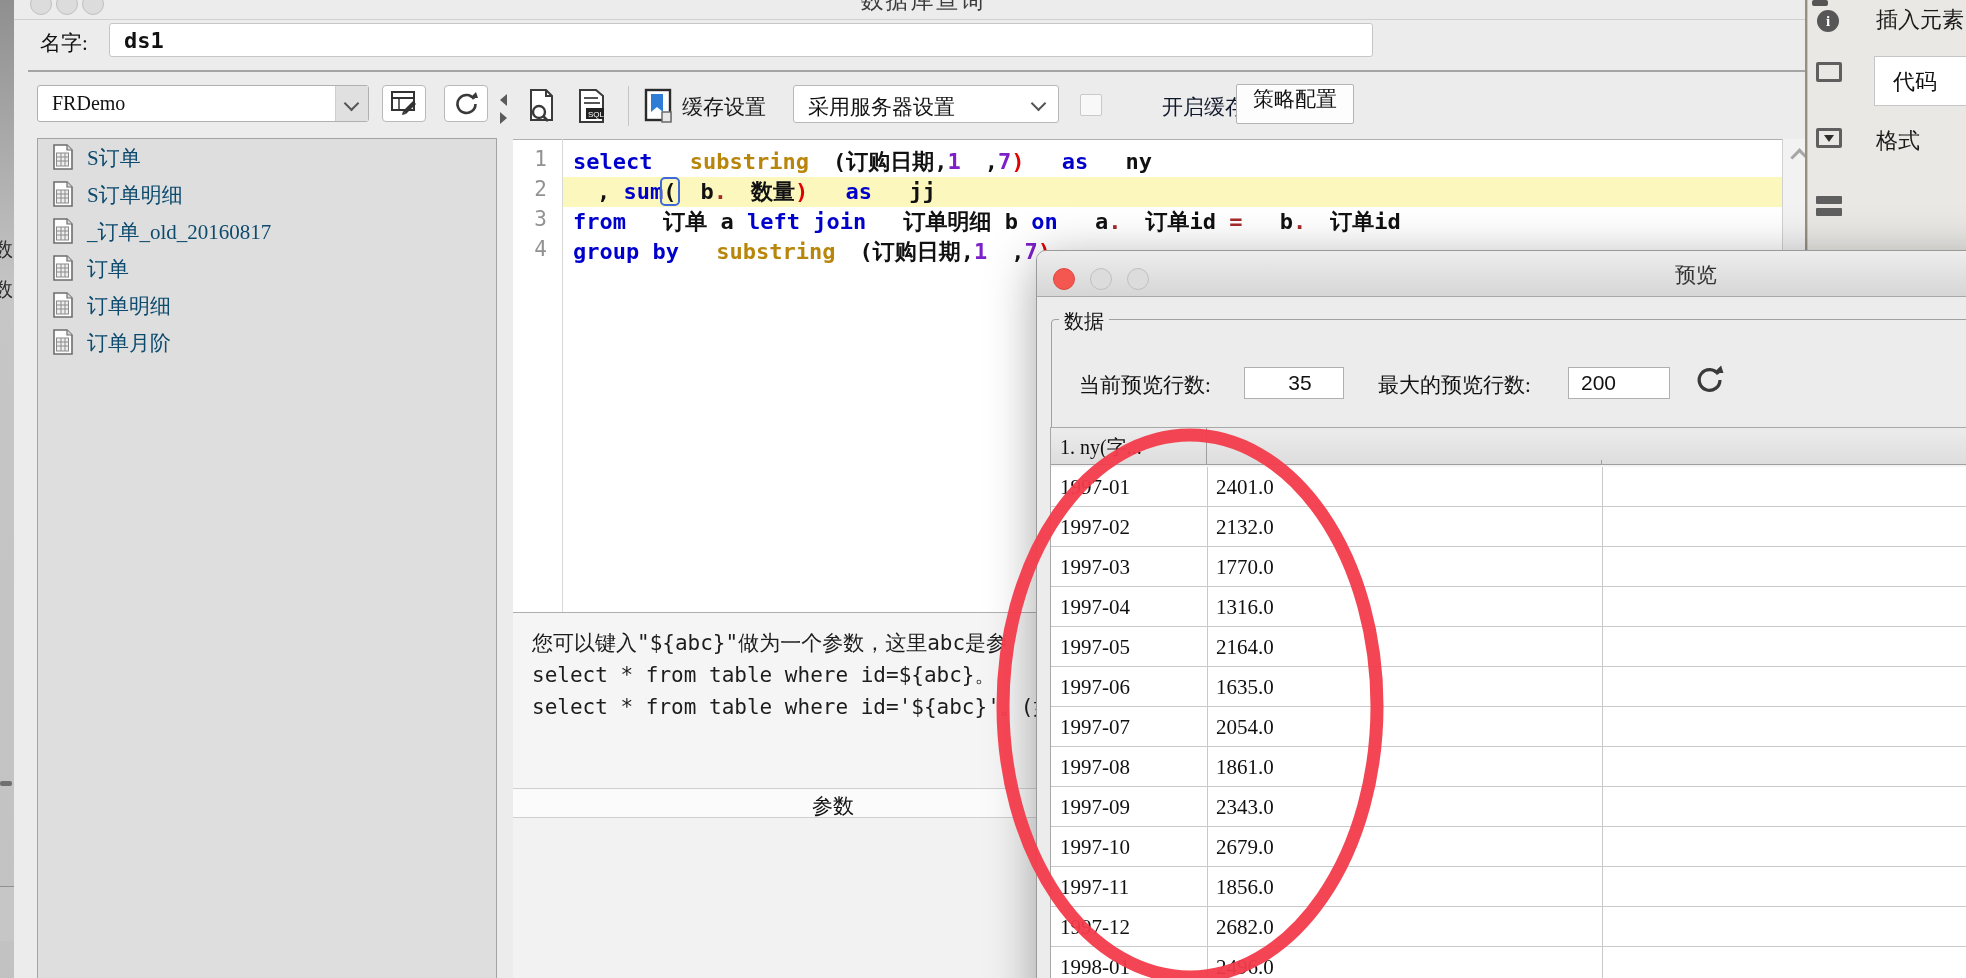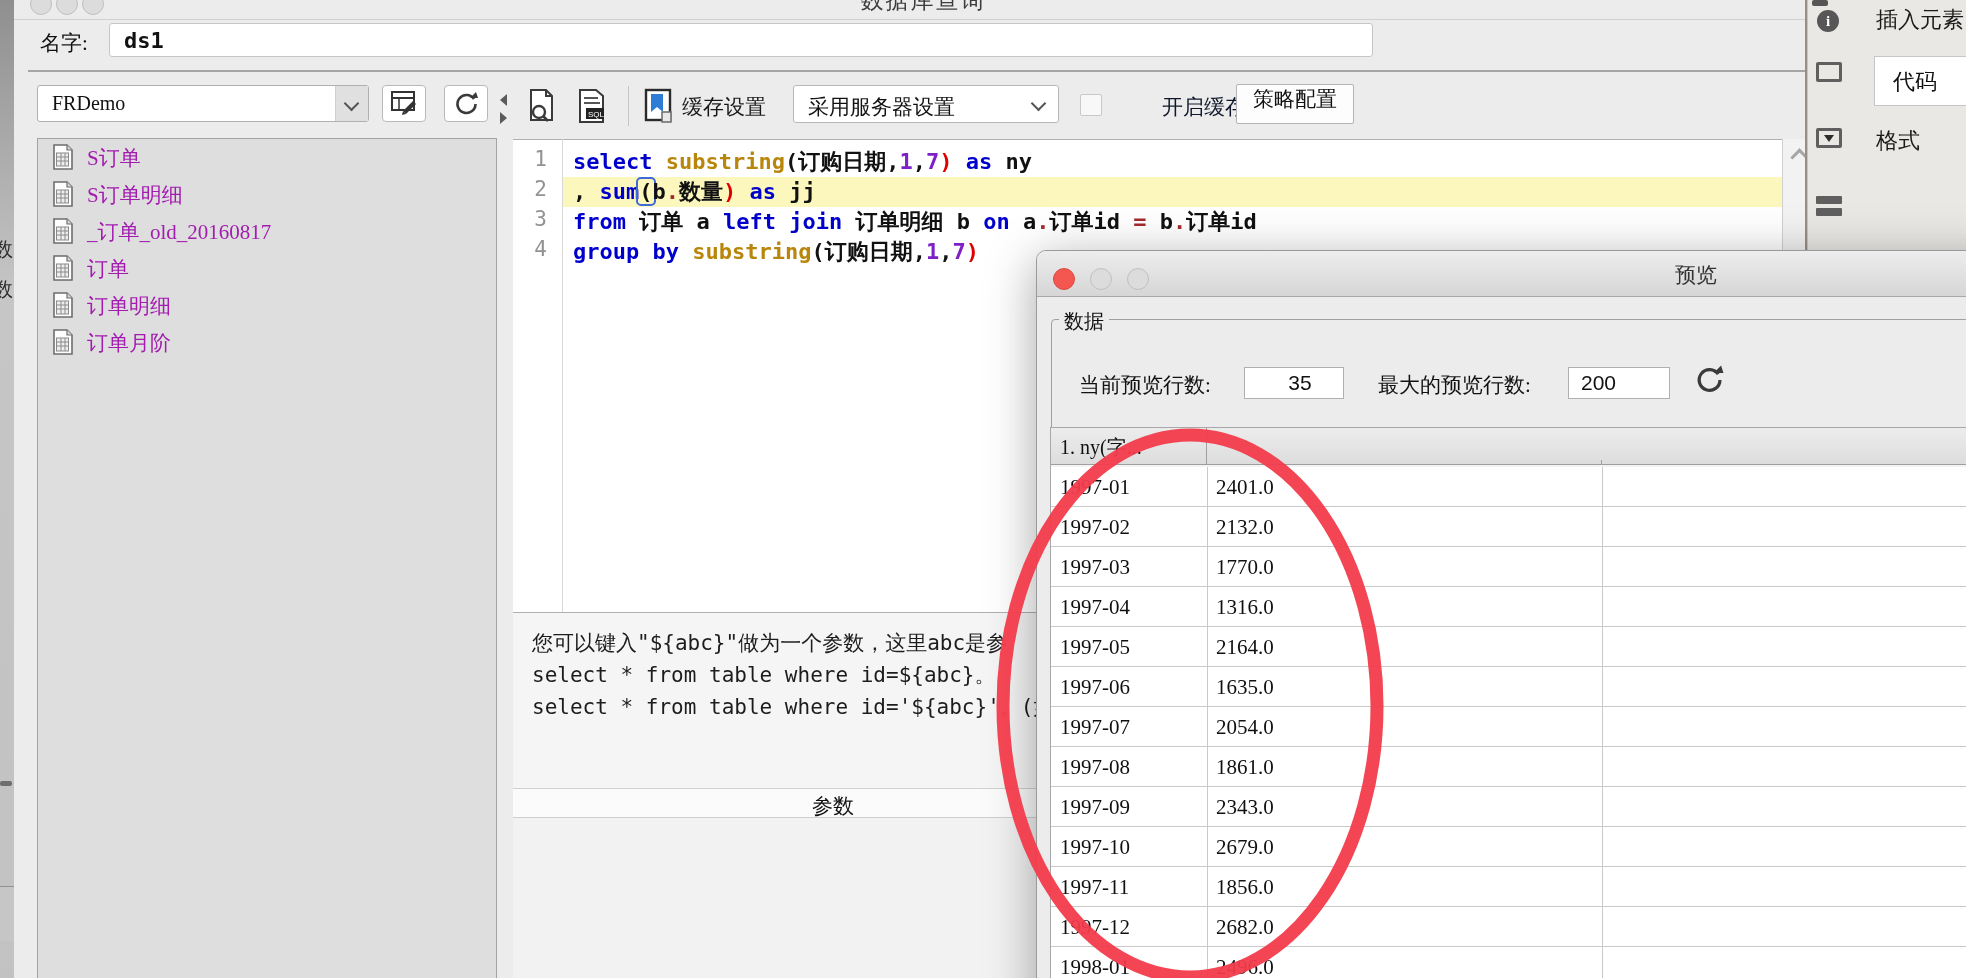--- a/index.html
+++ b/index.html
@@ -21,42 +21,42 @@
   
   #conn-combo{left:23px;top:85px;width:332px;height:37px;background:#fff;border:1px solid #b0b0b0;border-radius:3px;box-sizing:border-box;}
   #conn-combo .txt{position:absolute;left:14px;top:6px;font-size:20px;color:#111;}
   #conn-combo .chev-zone{position:absolute;right:0;top:0;width:32px;height:100%;background:#e0e0e0;border-left:1px solid #cfcfcf;}
   .chev{position:absolute;width:9px;height:9px;border-left:2px solid #555;border-bottom:2px solid #555;transform:rotate(-45deg);}
   .sq-btn{position:absolute;width:44px;height:37px;background:#fff;border:1px solid #b9b9b9;border-radius:4px;box-sizing:border-box;}
   .tri{position:absolute;width:0;height:0;}
   #table-list{left:23px;top:138px;width:460px;height:840px;background:#dedede;border:1px solid #a3a3a3;border-bottom:none;box-sizing:border-box;overflow:hidden;}
   .list-item{position:relative;height:37px;padding:5px 0 0 14px;box-sizing:border-box;white-space:nowrap;}
   .list-item svg{vertical-align:-6px;}
-  .list-item span.lbl{font-size:21px;color:#a21caf;margin-left:13px;}
+  .list-item span.lbl{font-size:21px;color:#0c4a6e;margin-left:13px;}
   
   .tb-label{font-size:21px;color:#181818;}
   #cache-select{left:779px;top:85px;width:266px;height:38px;background:#fff;border:1px solid #b8b8b8;border-radius:3px;box-sizing:border-box;}
   #cache-select .txt{position:absolute;left:14px;top:7px;font-size:21px;color:#111;}
   #enable-cache-box{left:1066px;top:94px;width:22px;height:22px;background:#f8f8f8;border:1px solid #c9c9c9;border-radius:2px;box-sizing:border-box;}
   #strategy-btn{left:1222px;top:84px;width:118px;height:40px;background:#fdfdfd;border:1px solid #b3b3b3;border-radius:2px;box-sizing:border-box;
       text-align:center;font-size:21px;color:#111;padding-top:0;}
   
   #editor{left:499px;top:139px;width:1301px;height:473px;background:#fff;border-top:1px solid #b0b0b0;box-sizing:border-box;}
   #gutter{left:499px;top:147px;width:38px;}
   #gutter .gut{height:30px;text-align:right;padding-right:4px;font-family:"DejaVu Sans Mono",monospace;font-size:21px;color:#929292;}
   #gutter-line{left:548px;top:139px;width:1px;height:473px;background:#d8d8d8;}
   #code-lines{left:549px;top:147px;width:1219px;}
   .cl{height:30px;padding-left:10px;white-space:pre;font-family:"DejaVu Sans Mono",monospace;font-size:22px;font-weight:bold;color:#111;}
   .cl.hl{background:#fcf7bd;}
   .cl .kw{color:#0000cd;}
   .cl .fn{color:#b8860b;}
   .cl .num{color:#7d20c8;}
   .cl .pr{color:#e00000;}
   .cl .pm{color:#a52a2a;}
-  .cl .pl{color:#111;}
+  .cl .pl{color:#111;margin-left:24px;}
   .cl .match{color:#111;border:2px solid #3f68d8;border-radius:5px;padding:0 1px;margin:0 -3px;}
   #ed-scrollbar{left:1768px;top:139px;width:32px;height:473px;background:#f2f2f2;border-left:1px solid #d0d0d0;box-sizing:border-box;}
   #ed-scroll-up{position:absolute;left:10px;top:12px;width:10px;height:10px;border-left:3px solid #a6a6a6;border-top:3px solid #a6a6a6;transform:rotate(45deg);}
   
   #help-panel{left:499px;top:612px;width:1301px;height:176px;background:#f5f5f5;border-top:1px solid #b0b0b0;box-sizing:border-box;overflow:hidden;}
   .help-line{height:32px;padding-left:19px;font-family:"DejaVu Sans Mono",monospace;font-size:21px;color:#1c1c1c;white-space:pre;}
   #params-bar{left:499px;top:788px;width:1301px;height:30px;background:#fbfbfb;border-top:1px solid #d0d0d0;border-bottom:1px solid #cfcfcf;box-sizing:border-box;}
   #params-label{position:absolute;left:0;top:3px;width:640px;text-align:center;font-size:21px;color:#111;}
   #params-area{left:499px;top:818px;width:1301px;height:160px;background:#f2f2f2;}
   

